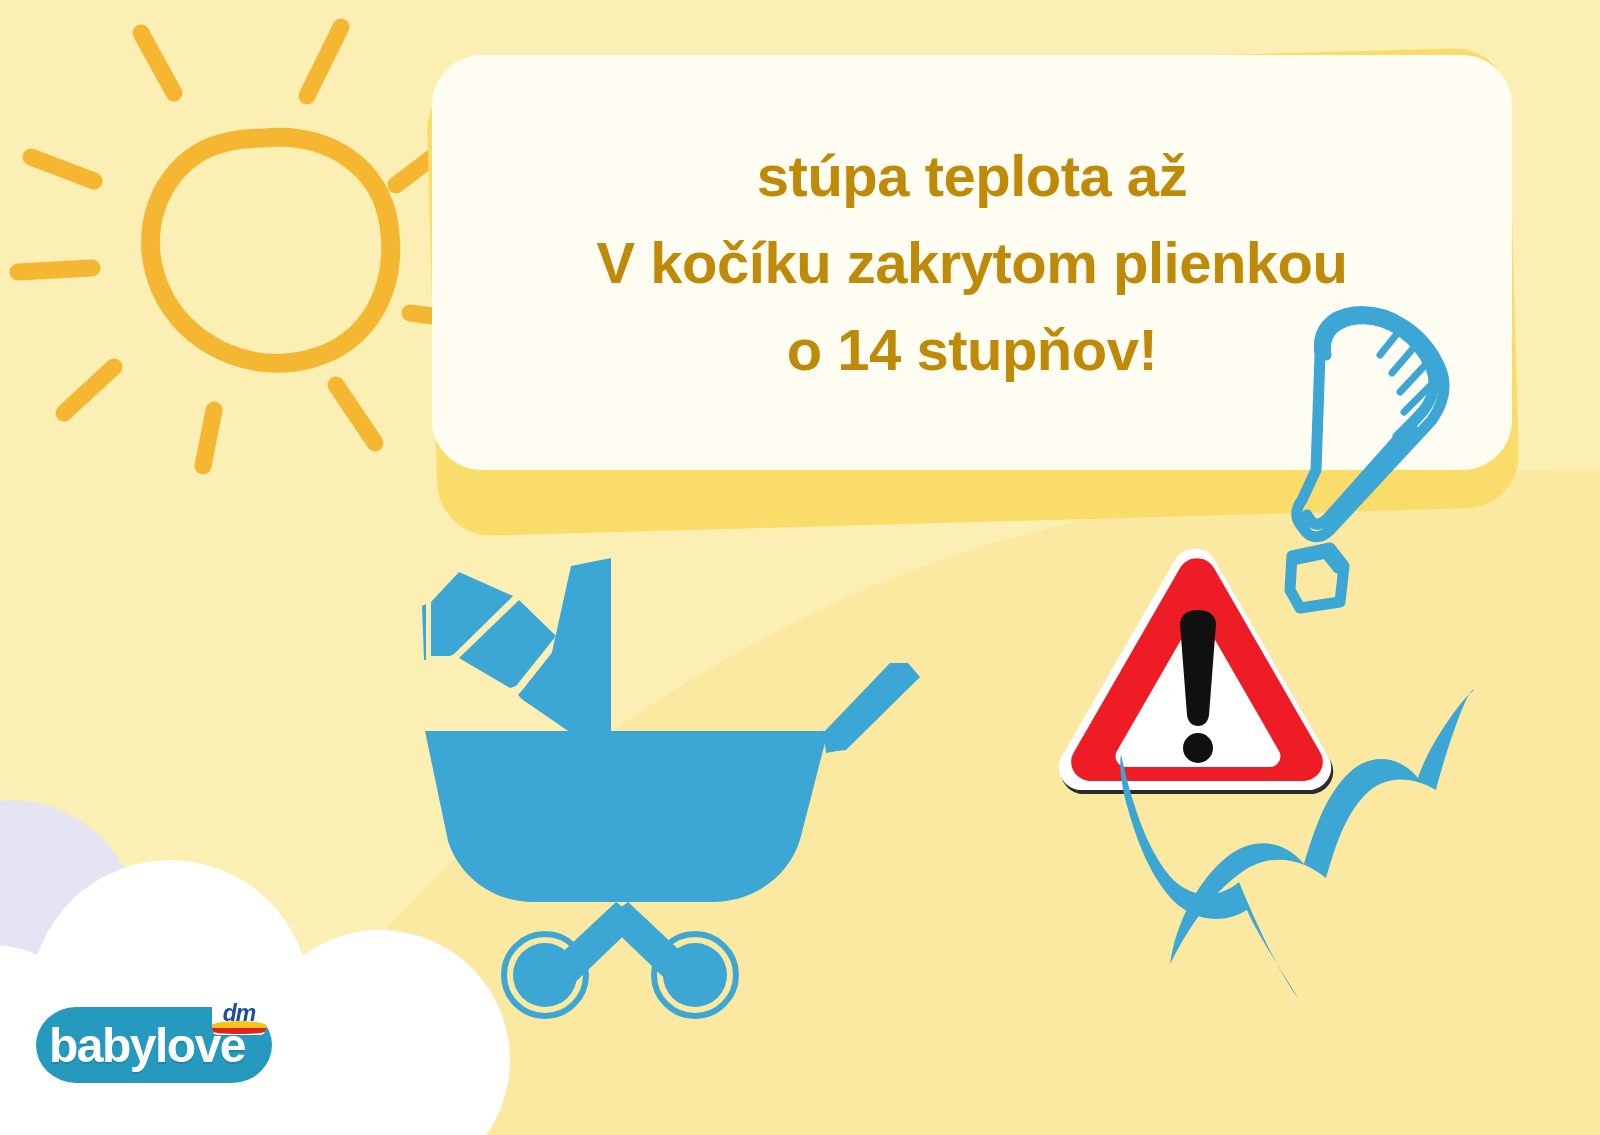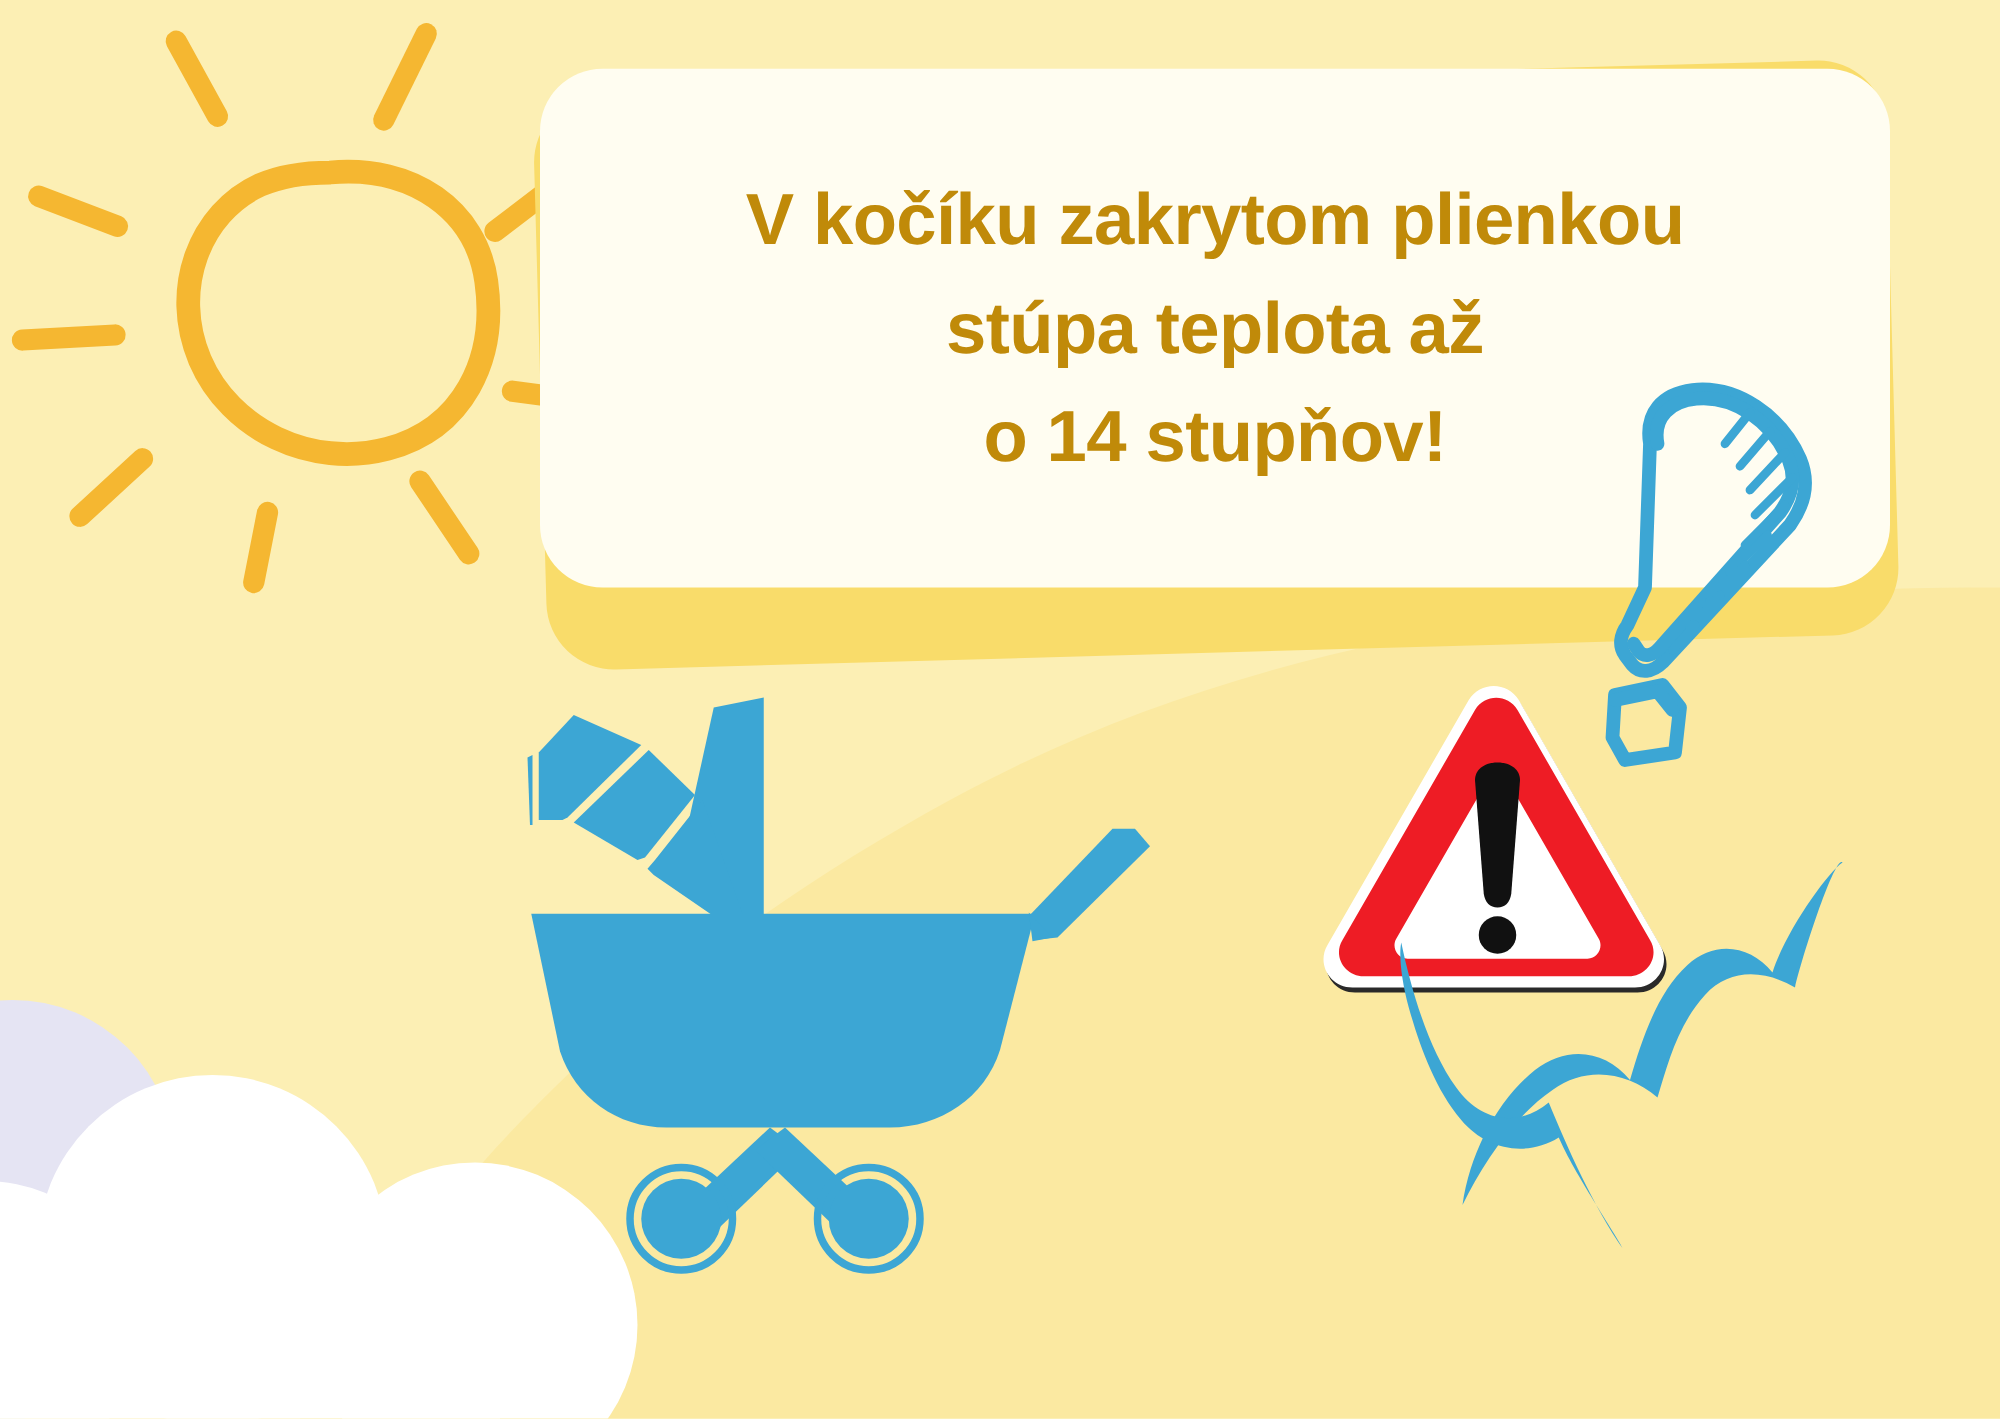--- a/index.html
+++ b/index.html
@@ -141,22 +141,22 @@
         <line x1="114" y1="367" x2="64" y2="413"></line>
         <line x1="336" y1="385" x2="375" y2="443"></line>
         <line x1="214" y1="410" x2="203" y2="466"></line>
       </g>
     </g>
   </svg>
 
   <div id="card-backing"></div>
   <div id="card"></div>
   <div id="card-text">
+    <div class="ln">stúpa teplota až</div>
     <div class="ln">V kočíku zakrytom plienkou</div>
-    <div class="ln">stúpa teplota až</div>
     <div class="ln">o 14 stupňov!</div>
   </div>
 
   <svg class="layer" viewBox="0 0 1600 1135" xmlns="http://www.w3.org/2000/svg">
     <g fill="none" stroke="#3CA6D4" stroke-width="11" stroke-linecap="round" stroke-linejoin="round">
       <path d="M1320,355 C1316,330 1330,315 1354,312 C1390,308 1425,333 1440,367 C1448,386 1444,403 1432,420 L1330,530 C1322,538 1312,539 1306,532 L1300,524 C1295,517 1296,508 1302,500 L1316,470 Z"></path>
       <path d="M1326,355 C1322,333 1337,321 1357,319 C1388,316 1418,338 1431,368 C1437,383 1434,396 1424,410 L1328,518 C1322,525 1315,526 1311,521 L1307,515"></path>
       <g stroke-width="7">
         <line x1="1400" y1="330" x2="1380" y2="355"></line>
         <line x1="1416" y1="345" x2="1392" y2="373"></line>
@@ -223,14 +223,22 @@
       <rect x="-160" y="930" width="180" height="205"></rect>
     </g>
     <g fill="#FFFFFF">
       <circle cx="170" cy="1000" r="140"></circle>
       <circle cx="380" cy="1060" r="130"></circle>
       <circle cx="-10" cy="1065" r="120"></circle>
       <rect x="-120" y="1055" width="520" height="85"></rect>
     </g>
   </svg>
 
+  <div id="logo">
+    <div id="logo-pill"></div>
+    <div id="logo-word">babylove</div>
+    <div id="dm-badge">
+      <div id="dm-swoosh"></div>
+      <div id="dm-text">dm</div>
+    </div>
+  </div>
 
 </div>
 
 </body></html>

